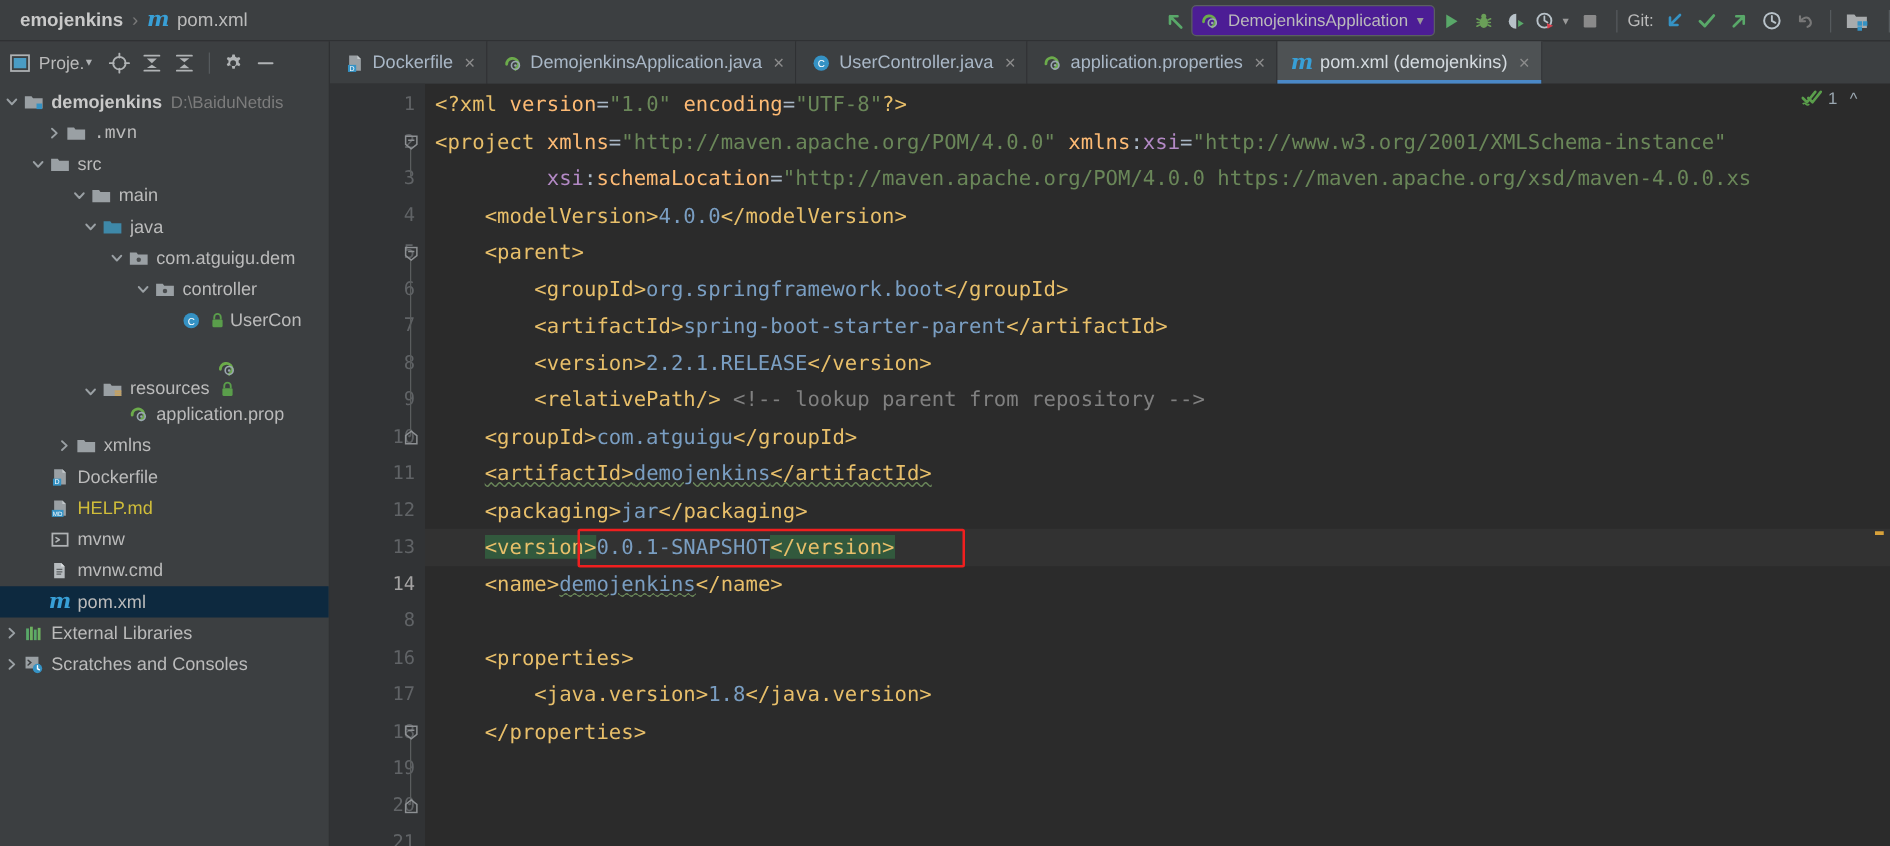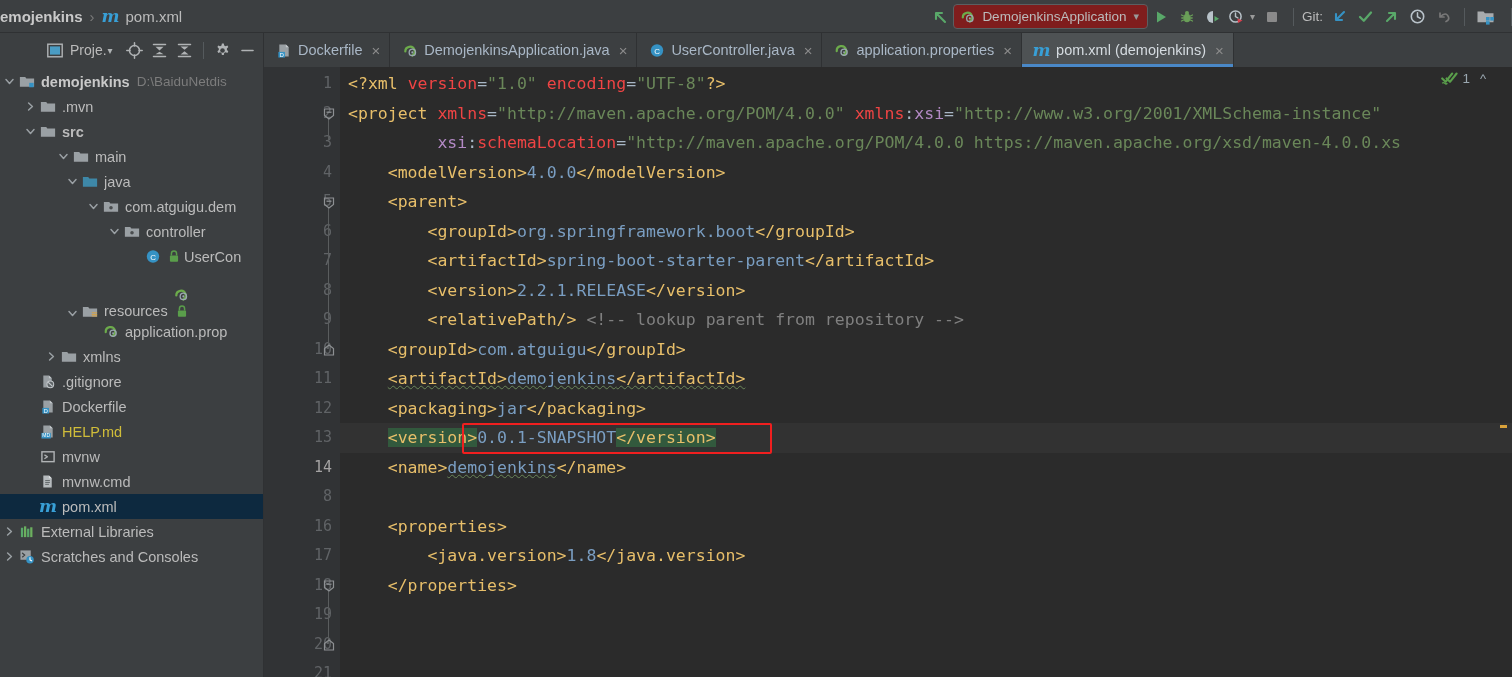--- a/index.html
+++ b/index.html
@@ -10,57 +10,57 @@
     overflow: hidden;
     -webkit-font-smoothing: antialiased;
   }
   .app { width: 1512px; height: 677px; position: relative; display: flex; flex-direction: column; }
 
   
   .navbar {
     height: 33px; background: #3c3f41; display: flex; align-items: center;
     flex: 0 0 33px; position: relative; border-bottom: 1px solid #2f3133;
   }
-  .crumbs { display: flex; align-items: center; padding-left: 0px; height: 100%; }
+  .crumbs { display: flex; align-items: center; padding-left: 16px; height: 100%; }
   .crumb { color: #bbbbbb; font-size: 15px; display: flex; align-items: center; }
   .crumb.bold { font-weight: bold; color: #c9c9c9; }
   .crumb-sep { color: #7a7a7a; font-size: 15px; margin: 0 7px; }
   .mvn-glyph {
     color: #389fd6; font-weight: bold; font-style: italic;
     font-family: "DejaVu Serif", serif; font-size: 17px; margin-right: 6px;
   }
 
   .nav-right { position: absolute; right: 0; top: 0; height: 33px; display: flex; align-items: center; }
   .nav-sep { width: 1px; height: 18px; background: #555a5d; margin: 0 8px; }
 
   .runcfg {
     display: flex; align-items: center; gap: 7px;
     border: 1px solid #5a5f61; border-radius: 4px;
-    height: 25px; padding: 0 8px 0 6px; background: #7f1d1d;
+    height: 25px; padding: 0 8px 0 6px; background: #4c1d95;
     color: #bbbbbb; font-size: 13.5px; white-space: nowrap;
   }
   .tool-btn {
     width: 26px; height: 26px; display: flex; align-items: center; justify-content: center;
     border-radius: 3px;
   }
   .gitlbl { color: #bbbbbb; font-size: 13.5px; margin-right: 3px; }
 
   
   .body { flex: 1 1 auto; display: flex; min-height: 0; }
 
   
   .sidebar {
     width: 264px; flex: 0 0 264px; background: #3c3f41;
     display: flex; flex-direction: column; border-right: 1px solid #2f3133;
   }
   .sb-toolbar {
     height: 34px; flex: 0 0 34px; display: flex; align-items: center;
     padding: 0 4px 0 8px; gap: 2px;
   }
-  .sb-title { color: #bbbbbb; font-size: 14px; display: flex; align-items: center; gap: 1px; margin-left: 39px; }
+  .sb-title { color: #bbbbbb; font-size: 14px; display: flex; align-items: center; gap: 1px; }
   .sb-ic { width: 24px; height: 24px; display: flex; align-items: center; justify-content: center; }
   .sb-divider { width: 1px; height: 17px; background: #555a5d; margin: 0 5px; }
 
   .tree { flex: 1 1 auto; overflow: hidden; padding-top: 2px; }
   .tnode {
     height: 25px; display: flex; align-items: center; white-space: nowrap;
     color: #bbbbbb; font-size: 14.5px; padding-right: 4px;
   }
   .tnode.selected { background: #0d293f; }
   .arrow { width: 15px; display: flex; align-items: center; justify-content: center; flex: 0 0 15px; }
@@ -108,21 +108,21 @@
   .codearea { flex: 1 1 auto; position: relative; overflow: hidden; padding-top: 2px; }
   .cline {
     height: 29.5px; line-height: 29.5px; white-space: pre;
     font-family: "DejaVu Sans Mono", monospace; font-size: 16.5px;
     padding-left: 8px; position: relative;
   }
   .cline.caret { background: #323232; }
 
   
   .t-tag   { color: #e8bf6a; }
-  .t-attr  { color: #ef4444; }
+  .t-attr  { color: #fdba74; }
   .t-ns    { color: #b389c5; }
   .t-str   { color: #6a8759; }
   .t-val   { color: #7a9ec2; }
   .t-pi    { color: #e8bf6a; }
   .t-cmt   { color: #808080; }
   .t-plain { color: #a9b7c6; }
   .hl-green { background: #32593d; }
   .squiggle {
     text-decoration: underline;
     text-decoration-style: wavy;
@@ -327,34 +327,34 @@
             </span>
             <span class="ticon" style="display: flex; align-items: center; justify-content: center;">
               <svg width="16" height="15" viewBox="0 0 18 16">
                 <path d="M1 3 h6 l1.3 1.7 h8.7 v9.3 h-16 z" fill="#9aa0a4"></path>
                 <rect x="11.5" y="9.5" width="5" height="5" fill="#3592c4"></rect>
               </svg>
             </span>
             <span class="tlabel bold">demojenkins</span>
             <span class="tpath">D:\BaiduNetdis</span>
           </div>
+          <div class="tnode" style="padding-left: 36px; font-family: Liberation Mono, monospace;">
+            <span class="arrow">
+              <svg width="11" height="11" viewBox="0 0 11 11">
+                <path d="M3.6 2 L7.4 5.5 L3.6 9" stroke="#9aa0a4" stroke-width="1.5" fill="none" stroke-linecap="round" stroke-linejoin="round"></path>
+              </svg>
+            </span>
+            <span class="ticon" style="display: flex; align-items: center; justify-content: center;">
+              <svg width="16" height="15" viewBox="0 0 18 16">
+                <path d="M1 3 h6 l1.3 1.7 h8.7 v9.3 h-16 z" fill="#9aa0a4"></path>
+              </svg>
+            </span>
+            <span class="tlabel">.mvn</span>
+          </div>
           <div class="tnode" style="padding-left: 23px;">
-            <span class="arrow">
-              <svg width="11" height="11" viewBox="0 0 11 11">
-                <path d="M3.6 2 L7.4 5.5 L3.6 9" stroke="#9aa0a4" stroke-width="1.5" fill="none" stroke-linecap="round" stroke-linejoin="round"></path>
-              </svg>
-            </span>
-            <span class="ticon" style="display: flex; align-items: center; justify-content: center;">
-              <svg width="16" height="15" viewBox="0 0 18 16">
-                <path d="M1 3 h6 l1.3 1.7 h8.7 v9.3 h-16 z" fill="#9aa0a4"></path>
-              </svg>
-            </span>
-            <span class="tlabel">.mvn</span>
-          </div>
-          <div class="tnode" style="padding-left: 23px; font-weight: bold;">
             <span class="arrow">
               <svg width="11" height="11" viewBox="0 0 11 11">
                 <path d="M2 3.6 L5.5 7.4 L9 3.6" stroke="#9aa0a4" stroke-width="1.5" fill="none" stroke-linecap="round" stroke-linejoin="round"></path>
               </svg>
             </span>
             <span class="ticon" style="display: flex; align-items: center; justify-content: center;">
               <svg width="16" height="15" viewBox="0 0 18 16">
                 <path d="M1 3 h6 l1.3 1.7 h8.7 v9.3 h-16 z" fill="#9aa0a4"></path>
               </svg>
             </span>
@@ -477,32 +477,20 @@
               <svg width="11" height="11" viewBox="0 0 11 11">
                 <path d="M3.6 2 L7.4 5.5 L3.6 9" stroke="#9aa0a4" stroke-width="1.5" fill="none" stroke-linecap="round" stroke-linejoin="round"></path>
               </svg>
             </span>
             <span class="ticon" style="display: flex; align-items: center; justify-content: center;">
               <svg width="16" height="15" viewBox="0 0 18 16">
                 <path d="M1 3 h6 l1.3 1.7 h8.7 v9.3 h-16 z" fill="#9aa0a4"></path>
               </svg>
             </span>
             <span class="tlabel">xmlns</span>
-          </div>
-          <div class="tnode" style="padding-left: 23px;">
-            <span class="arrow"></span>
-            <span class="ticon" style="display: flex; align-items: center; justify-content: center;">
-              <svg width="16" height="15" viewBox="0 0 16 16">
-                <path d="M3 1.5 h6 l3 3 v10 h-9 z" fill="#9aa0a4"></path>
-                <path d="M9 1.5 v3 h3 z" fill="#c3c8cb"></path>
-                <circle cx="10.5" cy="11" r="3.6" fill="#5f6568" stroke="#c3c8cb" stroke-width="1.1"></circle>
-                <path d="M8.2 8.8 L12.8 13.2" stroke="#c3c8cb" stroke-width="1.2"></path>
-              </svg>
-            </span>
-            <span class="tlabel">.gitignore</span>
           </div>
           <div class="tnode" style="padding-left: 23px;">
             <span class="arrow"></span>
             <span class="ticon" style="display: flex; align-items: center; justify-content: center;">
               <svg width="16" height="15" viewBox="0 0 16 16">
                 <path d="M3 1.5 h7 l3 3 v10 h-10 z" fill="#9aa0a4"></path>
                 <path d="M10 1.5 v3 h3 z" fill="#c3c8cb"></path>
                 <rect x="2" y="9.5" width="7" height="6" fill="#3592c4"></rect>
                 <text x="5.5" y="14.4" font-size="6" font-family="Liberation Sans, sans-serif" fill="#ffffff" text-anchor="middle">D</text>
               </svg>

